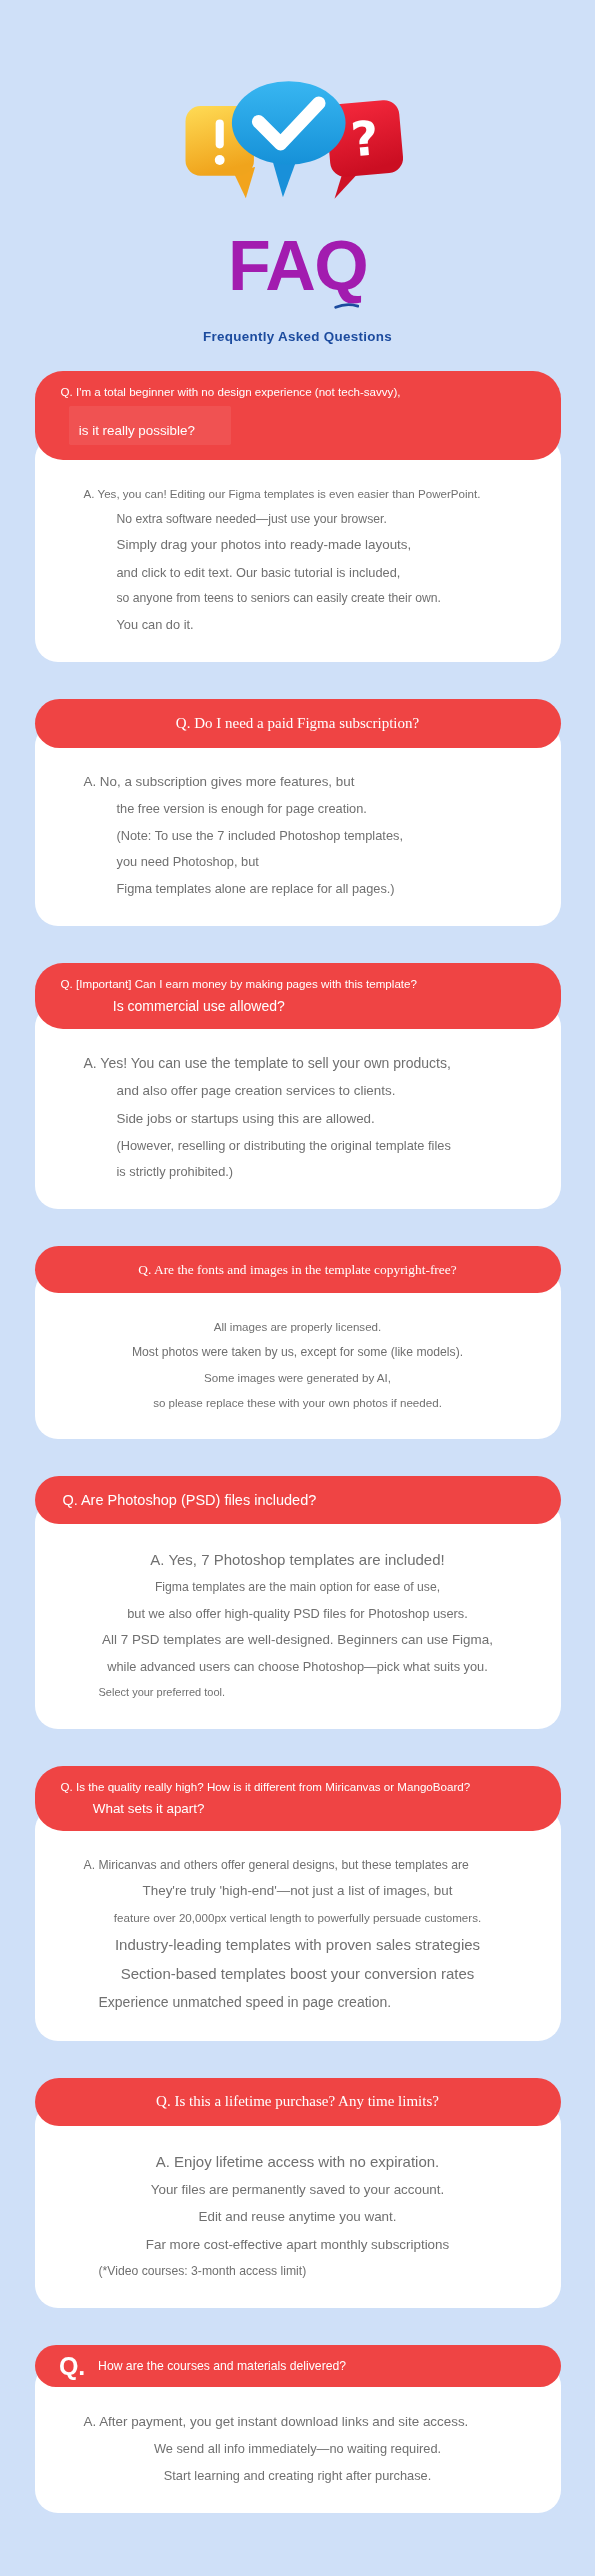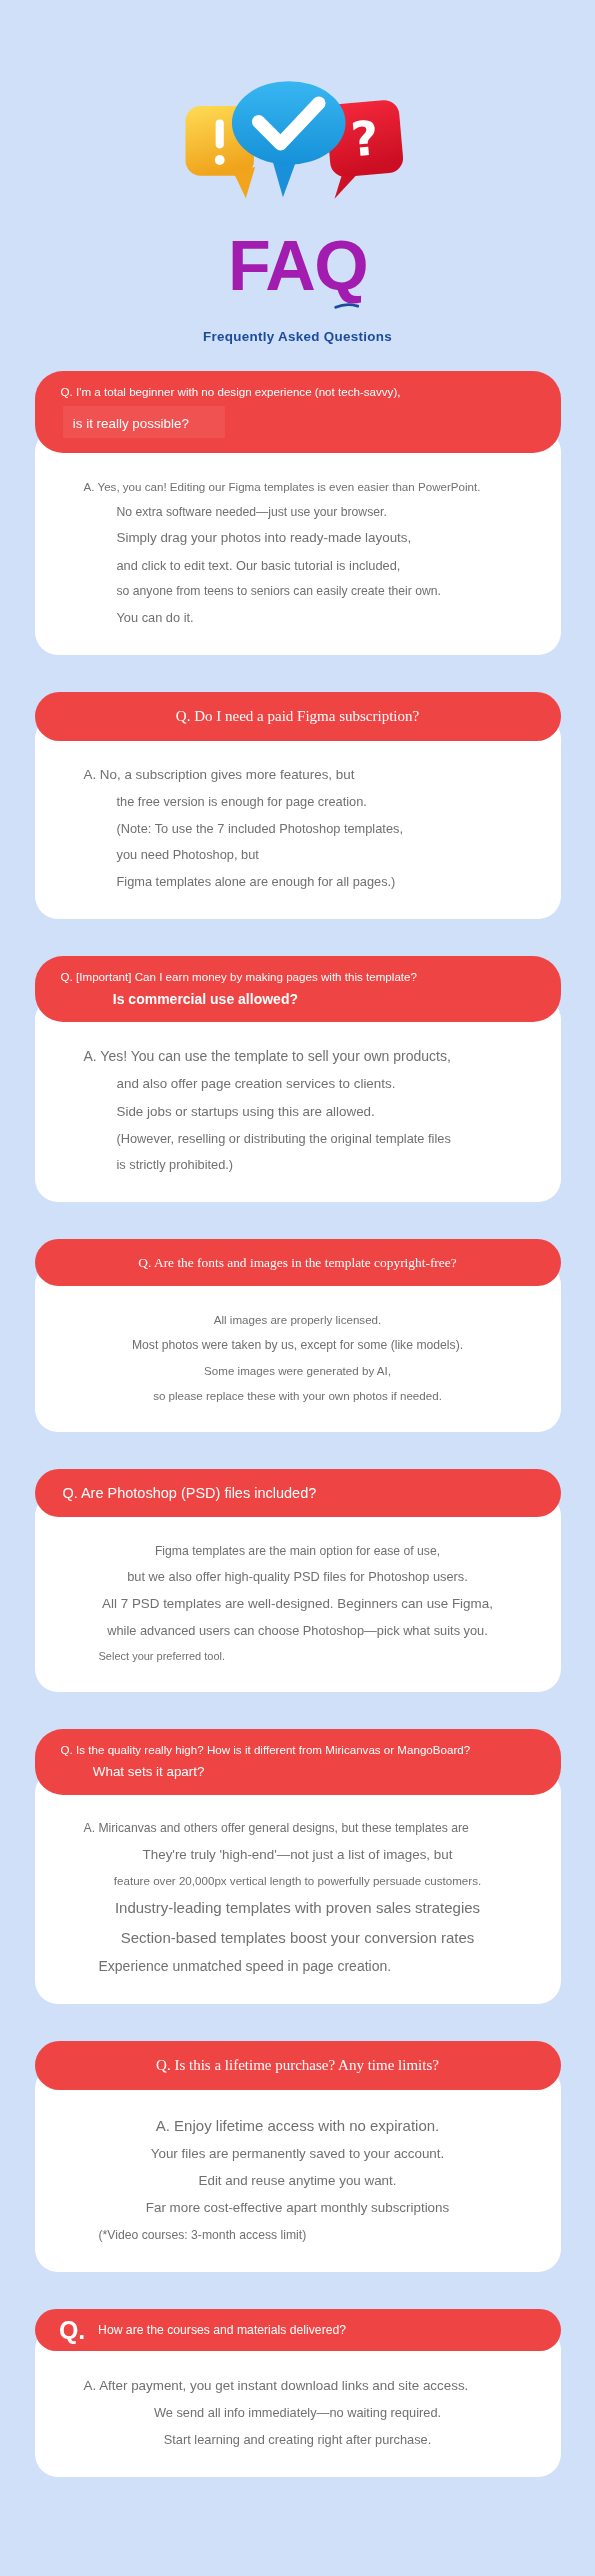--- a/index.html
+++ b/index.html
@@ -29,24 +29,24 @@
   }
   .pill.single{padding:15.7px 20.3px;}
   .pill.double{padding:14px 20.3px 15px;}
   .pill.qrow{display:flex;align-items:center;gap:12.8px;padding:8.7px 20.3px 8.7px 24.4px;}
   .q-line{line-height:1.15;}
   .pill.double .q-line:first-child{margin-bottom:7.6px;}
   .q-ctr{text-align:center;font-family:Liberation Serif, serif;}
   .q-pl1{padding-left:7.6px;}
   .q-pl2{padding-left:5.8px;}
   .qi-1{padding-left:38px;}
-  .qi-2{padding-left:58px;font-weight:bold;}
+  .qi-2{padding-left:58px;}
   .q-hl{
-    display:inline-block;margin-left:8px;border-radius:1.7px;
-    background:rgba(255,255,255,.08);padding:10px 36px 7px 10px;
+    display:inline-block;margin-left:14px;border-radius:1.7px;
+    background:rgba(255,255,255,.08);padding:17px 36px 7px 10px;
   }
   .q-badge{font-size:25px;font-weight:bold;line-height:1;}
   .card{
     position:relative;z-index:1;background:#ffffff;border-radius:23px;
     margin-top:-24.4px;padding:51px 26px 29px;
   }
   .a-line{color:#707070;line-height:1.25;margin:0 0 10.5px;}
   .a-line:last-child{margin-bottom:0;}
   .ind-a{margin-left:23px;}
   .ind-b{margin-left:56px;}
@@ -123,21 +123,21 @@
 
     <section class="faq-section">
       <div class="pill single">
         <div class="q-line sz26 q-ctr">Q. Do I need a paid Figma subscription?</div>
       </div>
       <div class="card">
         <div class="a-line sz23 ind-a">A. No, a subscription gives more features, but</div>
         <div class="a-line sz22 ind-b">the free version is enough for page creation.</div>
         <div class="a-line sz22 ind-b">(Note: To use the 7 included Photoshop templates,</div>
         <div class="a-line sz22 ind-b">you need Photoshop, but</div>
-        <div class="a-line sz22 ind-b">Figma templates alone are enough for all pages.)</div>
+        <div class="a-line sz22 ind-b">Figma templates alone are replace for all pages.)</div>
       </div>
     </section>
 
     <section class="faq-section">
       <div class="pill double">
         <div class="q-line sz20 q-pl2">Q. [Important] Can I earn money by making pages with this template?</div>
         <div class="q-line sz24 qi-2">Is commercial use allowed?</div>
       </div>
       <div class="card">
         <div class="a-line sz24 ind-a">A. Yes! You can use the template to sell your own products,</div>
@@ -158,20 +158,21 @@
         <div class="a-line sz20 ctr">Some images were generated by AI,</div>
         <div class="a-line sz20 ctr">so please replace these with your own photos if needed.</div>
       </div>
     </section>
 
     <section class="faq-section">
       <div class="pill single">
         <div class="q-line sz25 q-pl1">Q. Are Photoshop (PSD) files included?</div>
       </div>
       <div class="card">
+        <div class="a-line sz26 ctr">A. Yes, 7 Photoshop templates are included!</div>
         <div class="a-line sz21 ctr">Figma templates are the main option for ease of use,</div>
         <div class="a-line sz22 ctr">but we also offer high-quality PSD files for Photoshop users.</div>
         <div class="a-line sz23 ctr">All 7 PSD templates are well-designed. Beginners can use Figma,</div>
         <div class="a-line sz22 ctr">while advanced users can choose Photoshop—pick what suits you.</div>
         <div class="a-line sz19 ind-c">Select your preferred tool.</div>
       </div>
     </section>
 
     <section class="faq-section">
       <div class="pill double">

